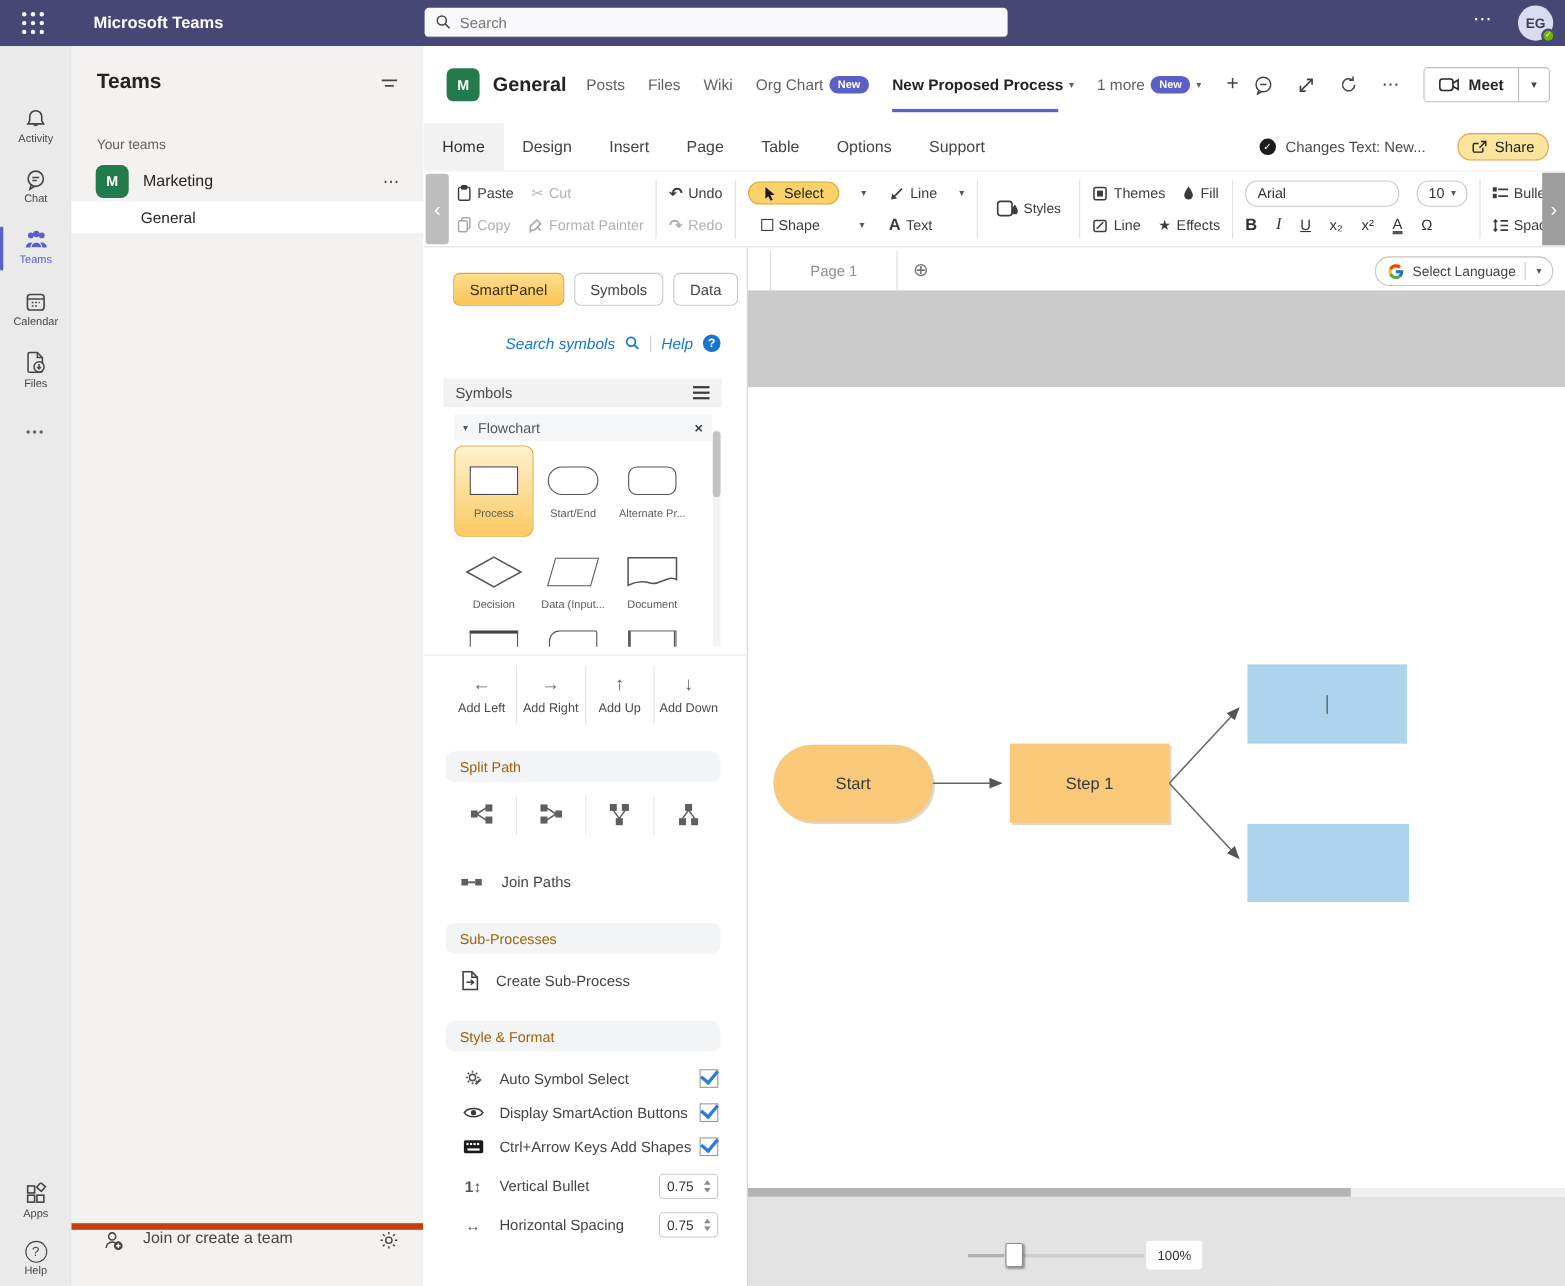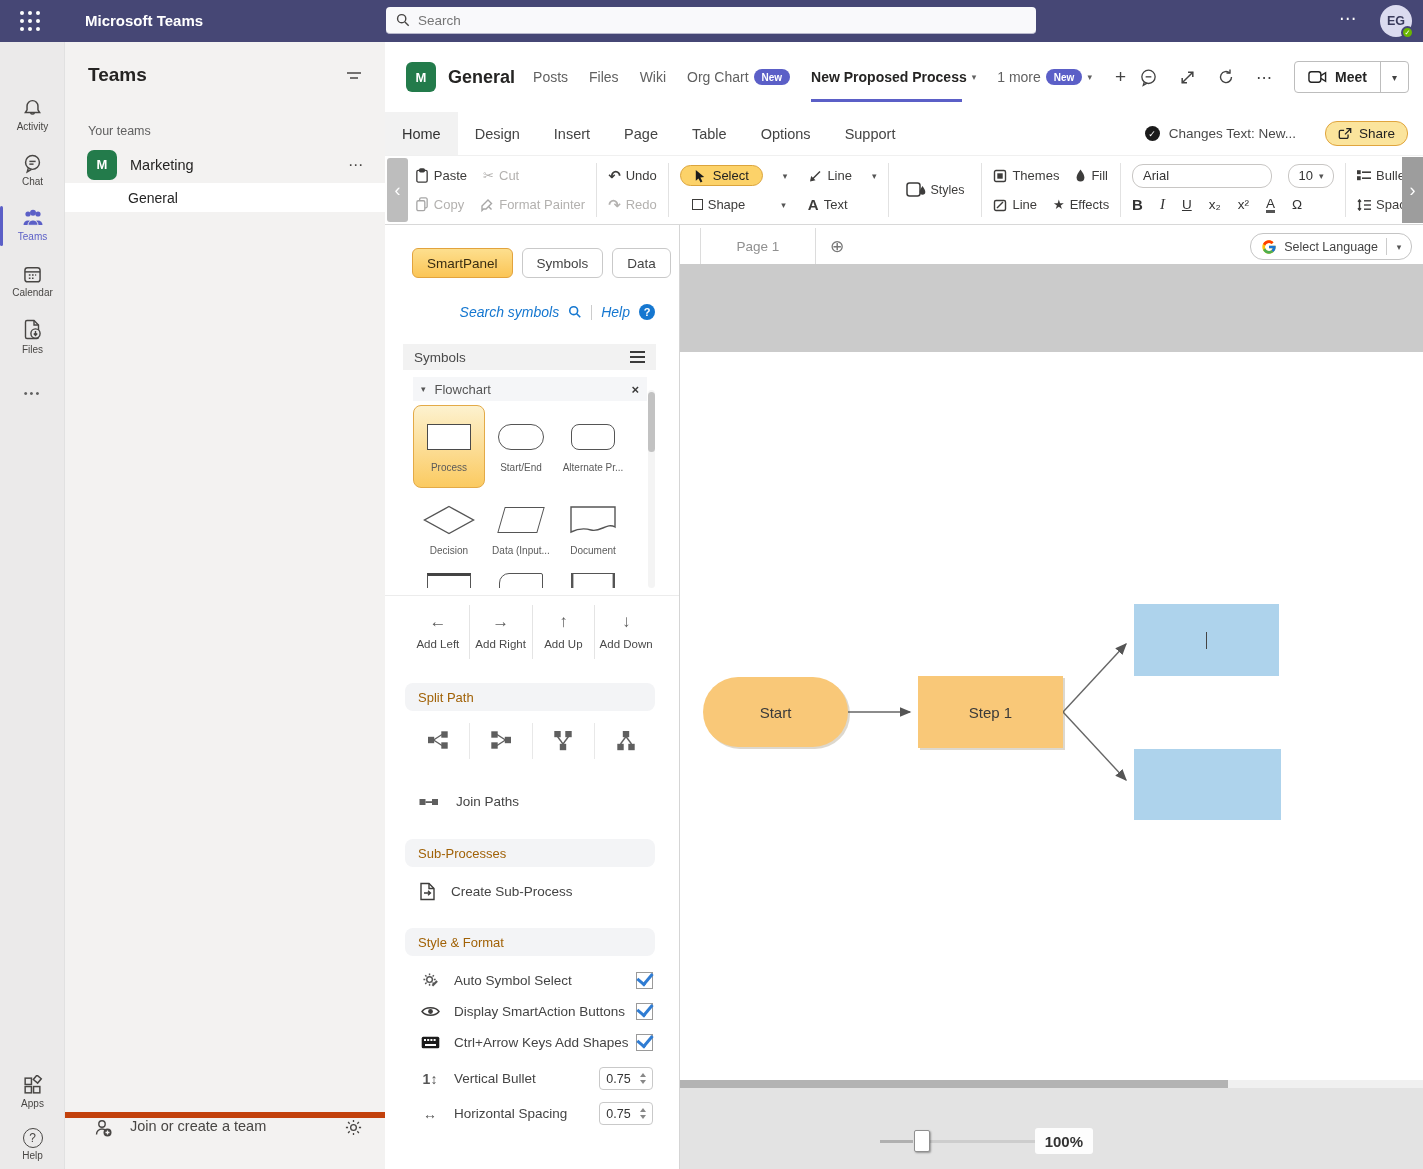--- a/index.html
+++ b/index.html
@@ -6,21 +6,21 @@
   html,body { width:1423px; height:1169px; overflow:hidden; }
   body { font-family:"Liberation Sans","DejaVu Sans",sans-serif; color:#3b3a39; background:#fff; }
   .screen { position:relative; width:1423px; height:1169px; overflow:hidden; }
   svg { display:block; }
 
   
   .titlebar { position:absolute; left:0; top:0; width:1423px; height:42px; background:#464775; }
   .waffle { position:absolute; left:20px; top:11px; display:grid; grid-template-columns:repeat(3,4px); grid-gap:4px; cursor:pointer; }
   .waffle i { width:4px; height:4px; background:#fff; border-radius:50%; }
   .app-title { position:absolute; left:85px; top:12px; color:#fff; font-size:15px; font-weight:bold; }
-  .tb-search { position:absolute; left:386px; top:7px; width:650px; height:27px; background:#f9f9fb; border-radius:4px; display:flex; align-items:center; padding-left:10px; gap:8px; border-bottom:1px solid #b8b8cc; }
+  .tb-search { position:absolute; left:386px; top:7px; width:530px; height:27px; background:#f9f9fb; border-radius:4px; display:flex; align-items:center; padding-left:10px; gap:8px; border-bottom:1px solid #b8b8cc; }
   .tb-search input { border:none; outline:none; background:transparent; font-size:13.5px; color:#484644; width:560px; font-family:inherit; }
   .tb-more { position:absolute; right:66px; top:8px; color:#fff; font-size:17px; letter-spacing:1px; cursor:pointer; }
   .avatar { position:absolute; right:11px; top:5px; width:32px; height:32px; border-radius:50%; background:#dbdbef; color:#3a3b5c; font-weight:bold; font-size:12.5px; display:flex; align-items:center; justify-content:center; cursor:pointer; }
   .presence { position:absolute; right:-2px; bottom:-2px; width:13px; height:13px; background:#6bb700; border:2px solid #464775; border-radius:50%; color:#fff; font-size:7px; line-height:9px; text-align:center; }
 
   
   .rail { position:absolute; left:0; top:42px; width:65px; bottom:0; background:#ebeaea; border-right:1px solid #e1e1e1; }
   .rail-item { position:absolute; left:0; width:65px; display:flex; flex-direction:column; align-items:center; gap:2px; color:#484644; cursor:pointer; }
   .rail-item .lbl { font-size:10px; }
   .rail-item.active { color:#5b5fc7; }
@@ -167,21 +167,21 @@
   .node.blue { background:#aed3ec; }
   .stadium { border-radius:35px; }
   .caret { width:1.5px; height:17px; background:#444; }
   .edges { position:absolute; left:0; top:0; pointer-events:none; }
   .hscroll { position:absolute; left:0; bottom:81px; width:100%; height:8px; background:#f0f0f0; }
   .hthumb { position:absolute; left:0; top:0; width:548px; height:8px; background:#b3b3b3; cursor:pointer; }
   .statusbar { position:absolute; left:0; bottom:0; width:100%; height:81px; background:#e3e3e3; }
   .ztrack-l { position:absolute; right:510px; top:52px; width:33px; height:3px; background:#b0b0b0; }
   .ztrack-r { position:absolute; right:383px; top:52px; width:112px; height:3px; background:#cdcdcd; }
   .zthumb { position:absolute; right:493px; top:42px; width:16px; height:22px; background:#fff; border:1px solid #8f8f8f; border-radius:2px; box-shadow:1px 1px 2px rgba(0,0,0,.35); cursor:pointer; }
-  .zlabel { position:absolute; right:330px; top:40px; height:26px; background:#fdfdfd; border-radius:3px; display:flex; align-items:center; padding:0 10px; font-size:15px; color:#333;font-weight:bold; }
+  .zlabel { position:absolute; right:330px; top:40px; height:26px; background:#fdfdfd; border-radius:3px; display:flex; align-items:center; padding:0 10px; font-size:12px; color:#333; }
 </style>
 </head>
 <body>
 
 <div class="screen">
 
   <header class="titlebar">
     <div class="waffle">
         <i></i>
         <i></i>

